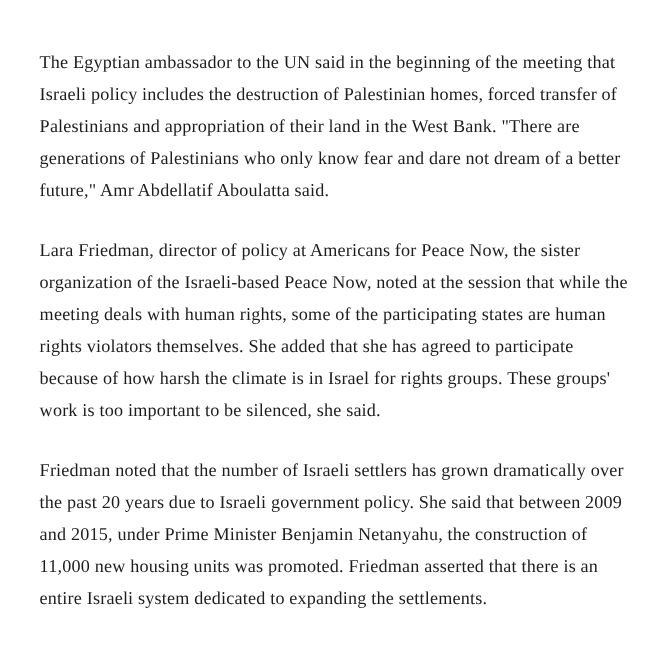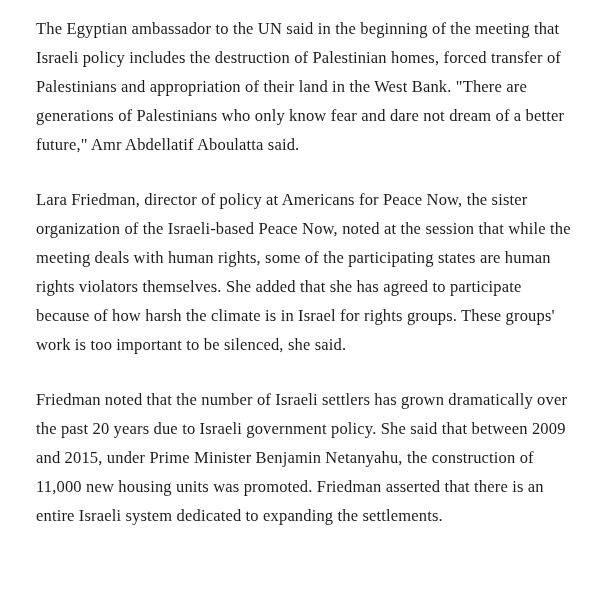--- a/index.html
+++ b/index.html
@@ -11,20 +11,21 @@
     width: 606px;
     height: 592px;
     font-family: "Liberation Serif", "DejaVu Serif", serif;
     color: #1a1a1a;
     overflow: hidden;
   }
   .article {
     padding: 14px 30px 0 36px;
     box-sizing: border-box;
     width: 606px;
+    margin-top: 28px;
   }
   .article p {
     margin: 0 0 26px 0;
     font-size: 16.5px;
     line-height: 29px;
     text-align: left;
     color: #1c1c1c;
     letter-spacing: 0.01em;
   }
   .article p:last-child {

